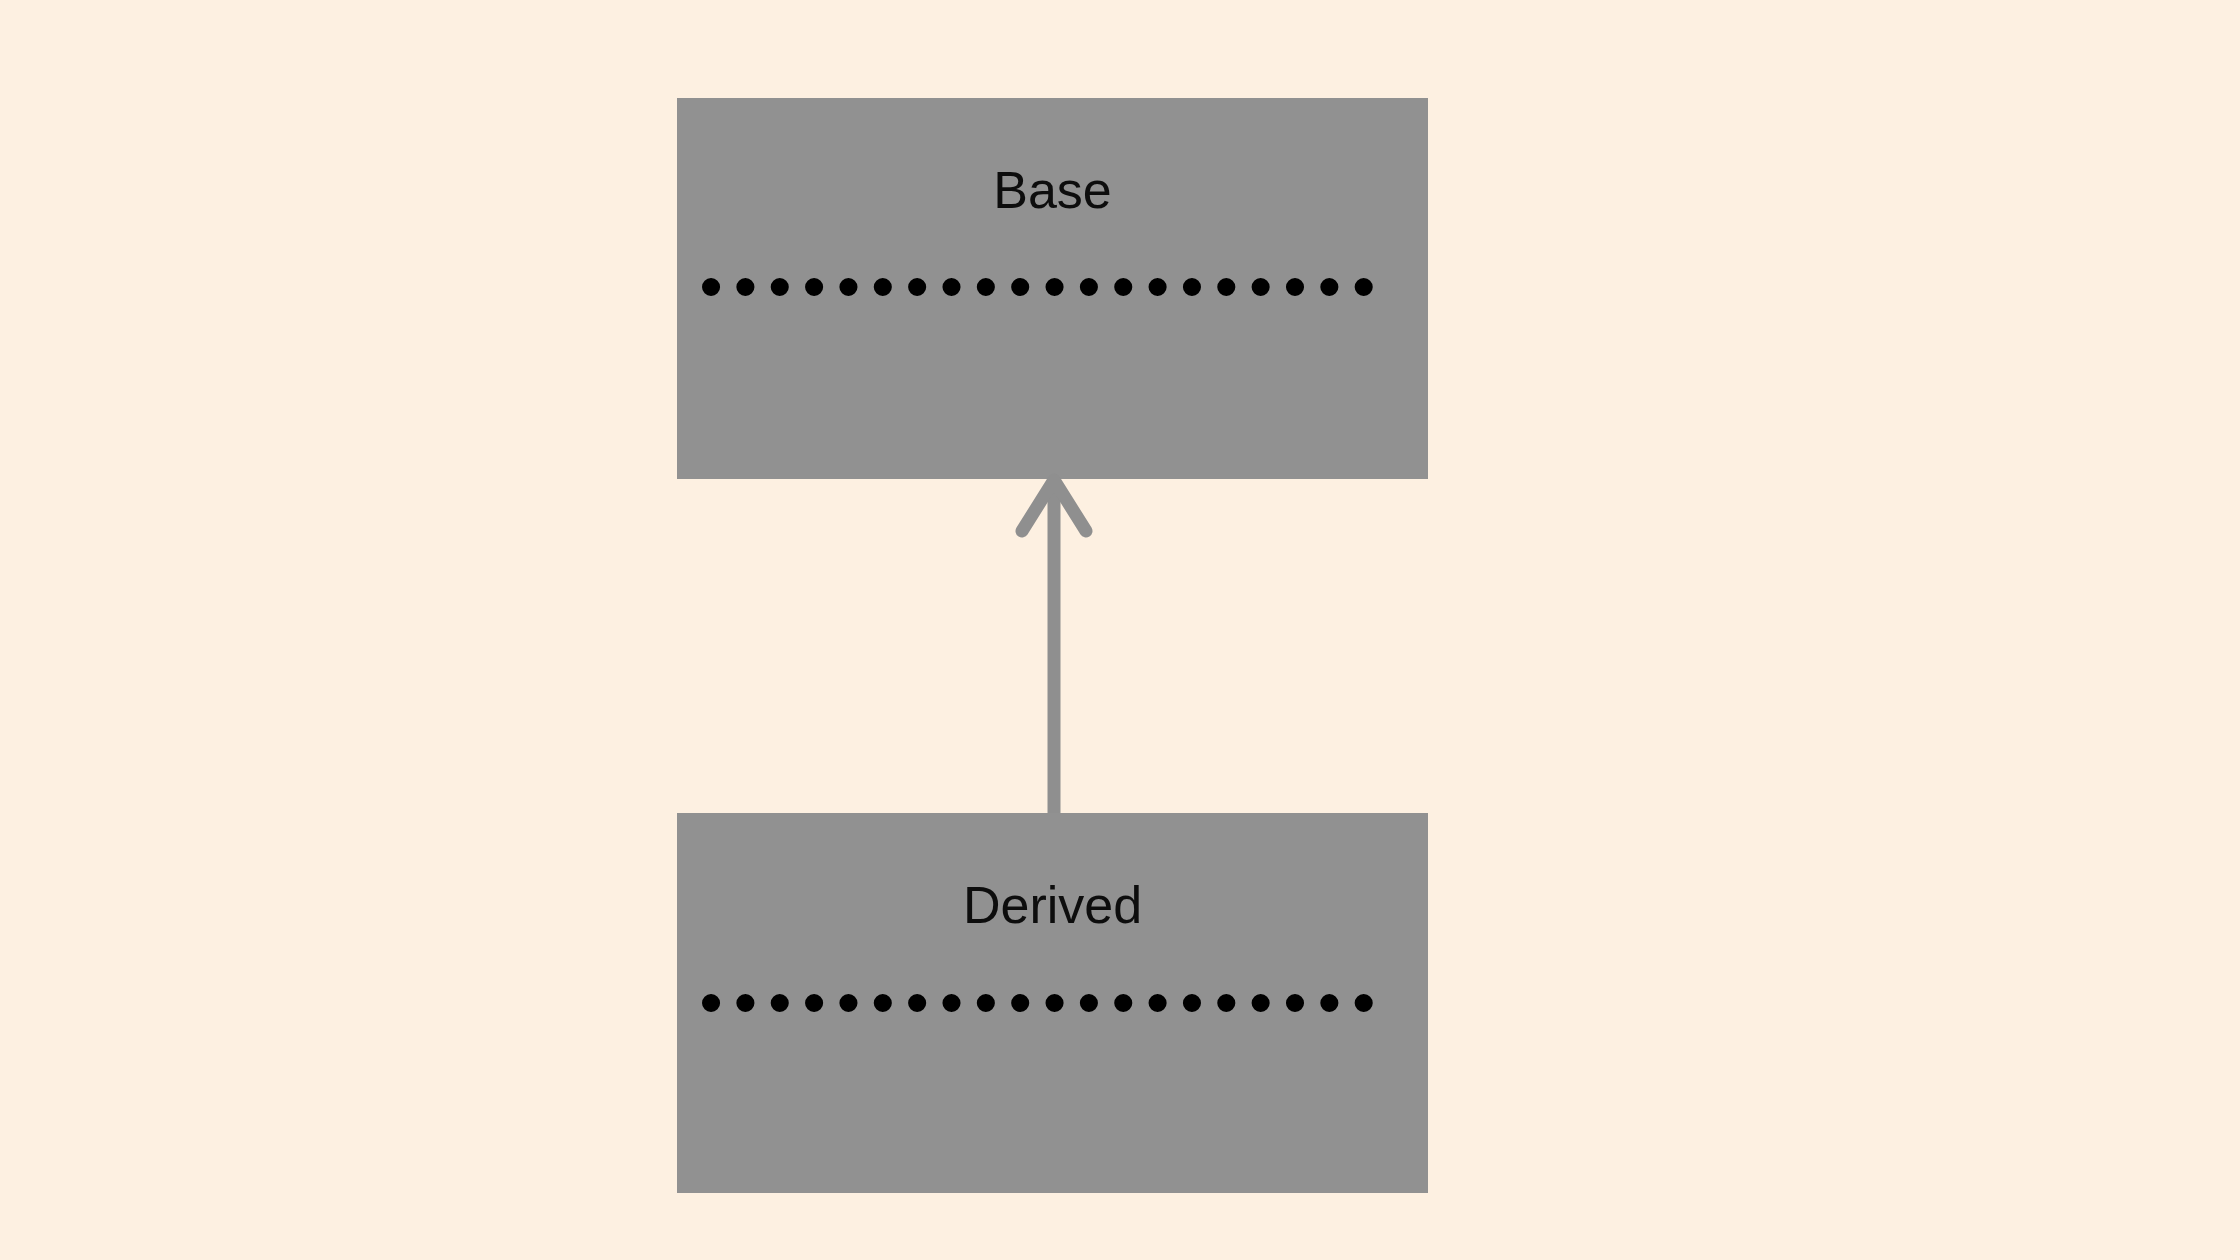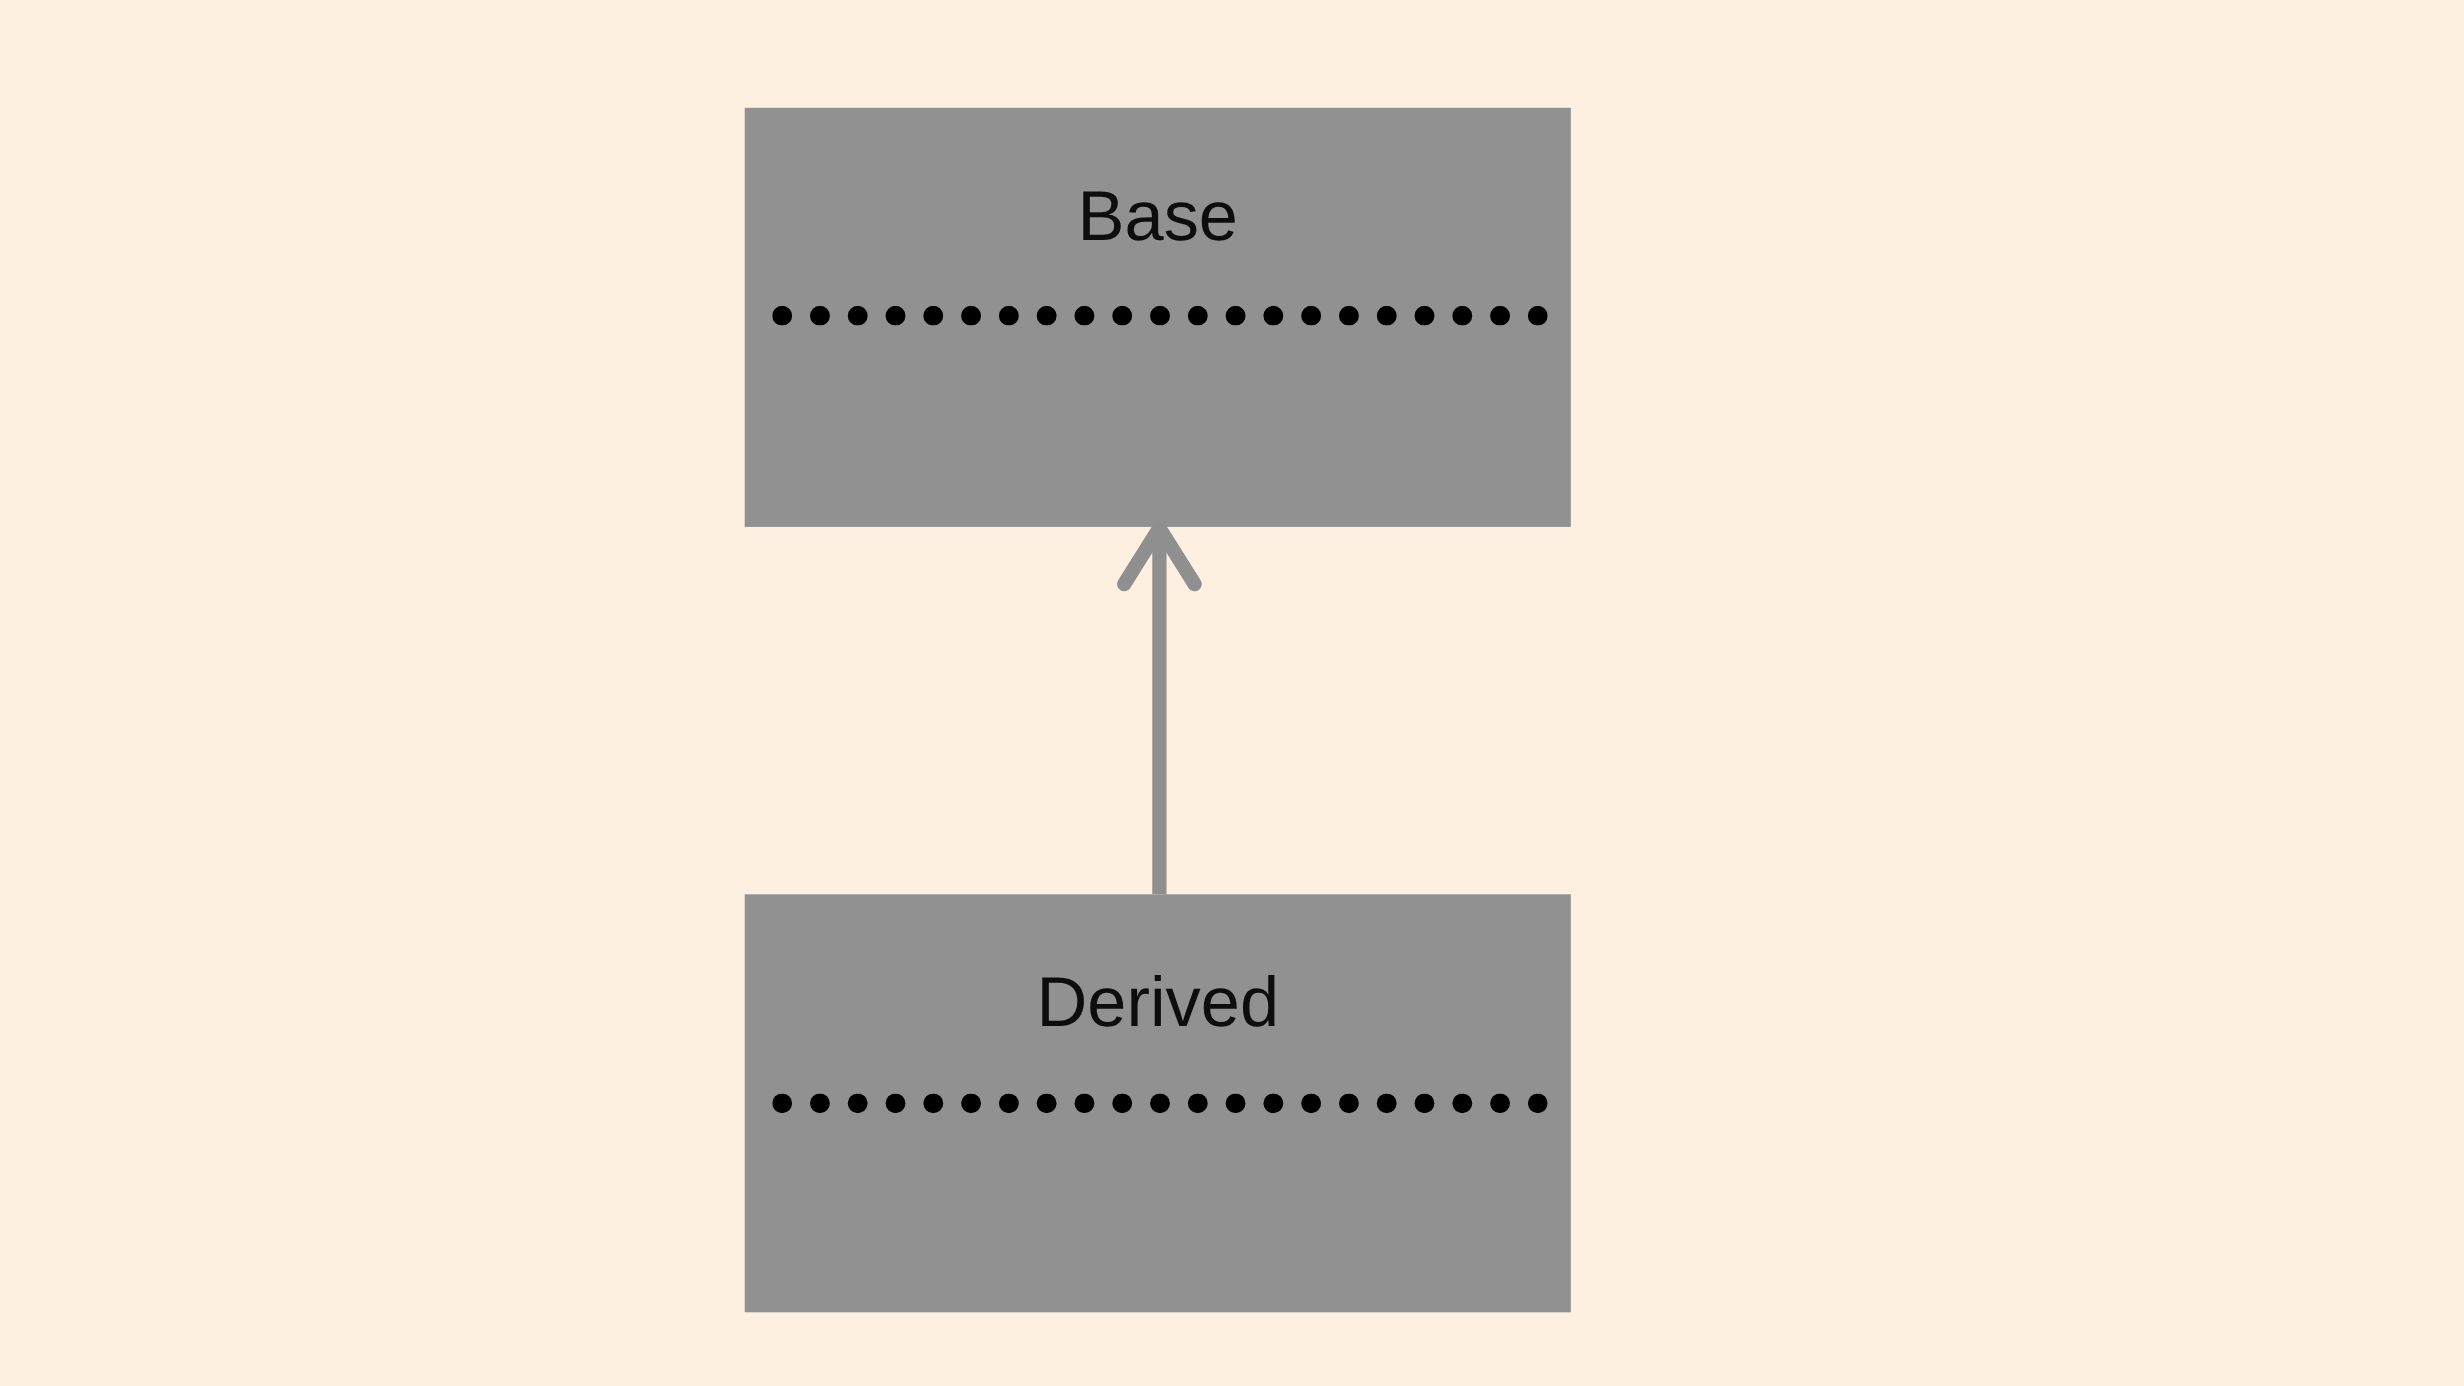--- a/index.html
+++ b/index.html
@@ -29,21 +29,21 @@
   }
   .node-derived {
     top: 813px;
   }
   .node-title {
     position: absolute;
     left: 0;
     right: 0;
     top: 66px;
     text-align: center;
-    font-size: 64px;
+    font-size: 52px;
     line-height: 1;
     font-weight: 400;
     color: #0d0d0d;
     letter-spacing: 0;
     white-space: nowrap;
   }
   .dotted-separator {
     position: absolute;
     left: 25px;
     top: 180px;

